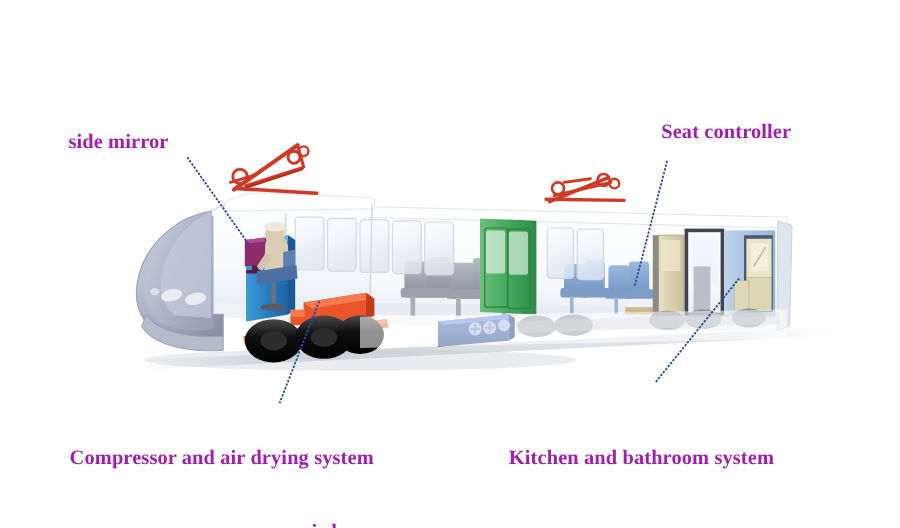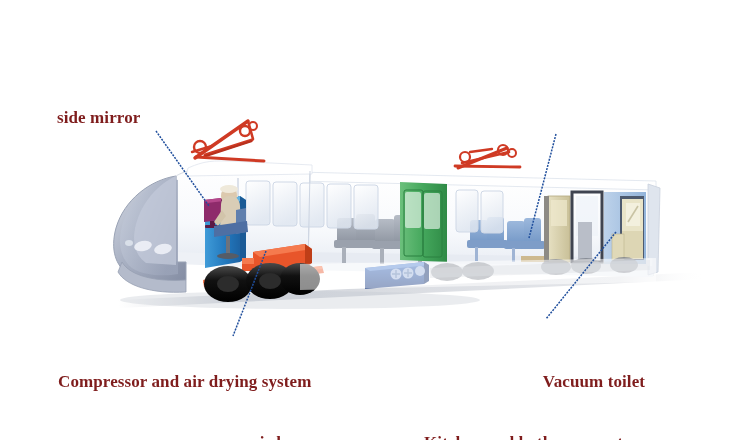--- a/index.html
+++ b/index.html
@@ -21,21 +21,21 @@
   }
   #illustration {
     position: absolute;
     left: 0;
     top: 0;
     width: 750px;
     height: 440px;
   }
   .label {
     position: absolute;
-    color: #7f1d1d;
+    color: #a21caf;
     font-family: "Liberation Serif", serif;
     font-weight: bold;
     font-size: 17px;
     line-height: 1.18;
     white-space: pre;
     letter-spacing: 0.1px;
   }
   .label.two-line { line-height: 1.2; }
   .label .l2-right { display: block; text-align: right; }
   .label .l2-left  { display: block; text-align: right; }
@@ -348,24 +348,24 @@
     <g stroke="#1f4e9c" stroke-width="1.5" fill="none">
       <line x1="156" y1="131" x2="209" y2="206" stroke-dasharray="2 1.2"></line>
       <line x1="556" y1="134" x2="529" y2="238" stroke-dasharray="2 1.2"></line>
       <line x1="266" y1="251" x2="233" y2="336" stroke-dasharray="2 1.2"></line>
       <line x1="616" y1="232" x2="546" y2="319" stroke-dasharray="2 1.2"></line>
     </g>
   </svg>
 
   <div class="label" id="label-side-mirror">side mirror</div>
 
+  <div class="label" id="label-seat-controller">Seat controller</div>
 
   <div class="label two-line" id="label-compressor">
     <span class="l2-left">Compressor and air drying system</span>
     <span class="l2-right">air horn</span>
   </div>
 
   <div class="label two-line" id="label-vacuum-toilet">
-    <span class="l2-left">Vacuum toilet</span>
     <span class="l2-left">Kitchen and bathroom system</span>
   </div>
 
 </div>
 
 </body></html>

